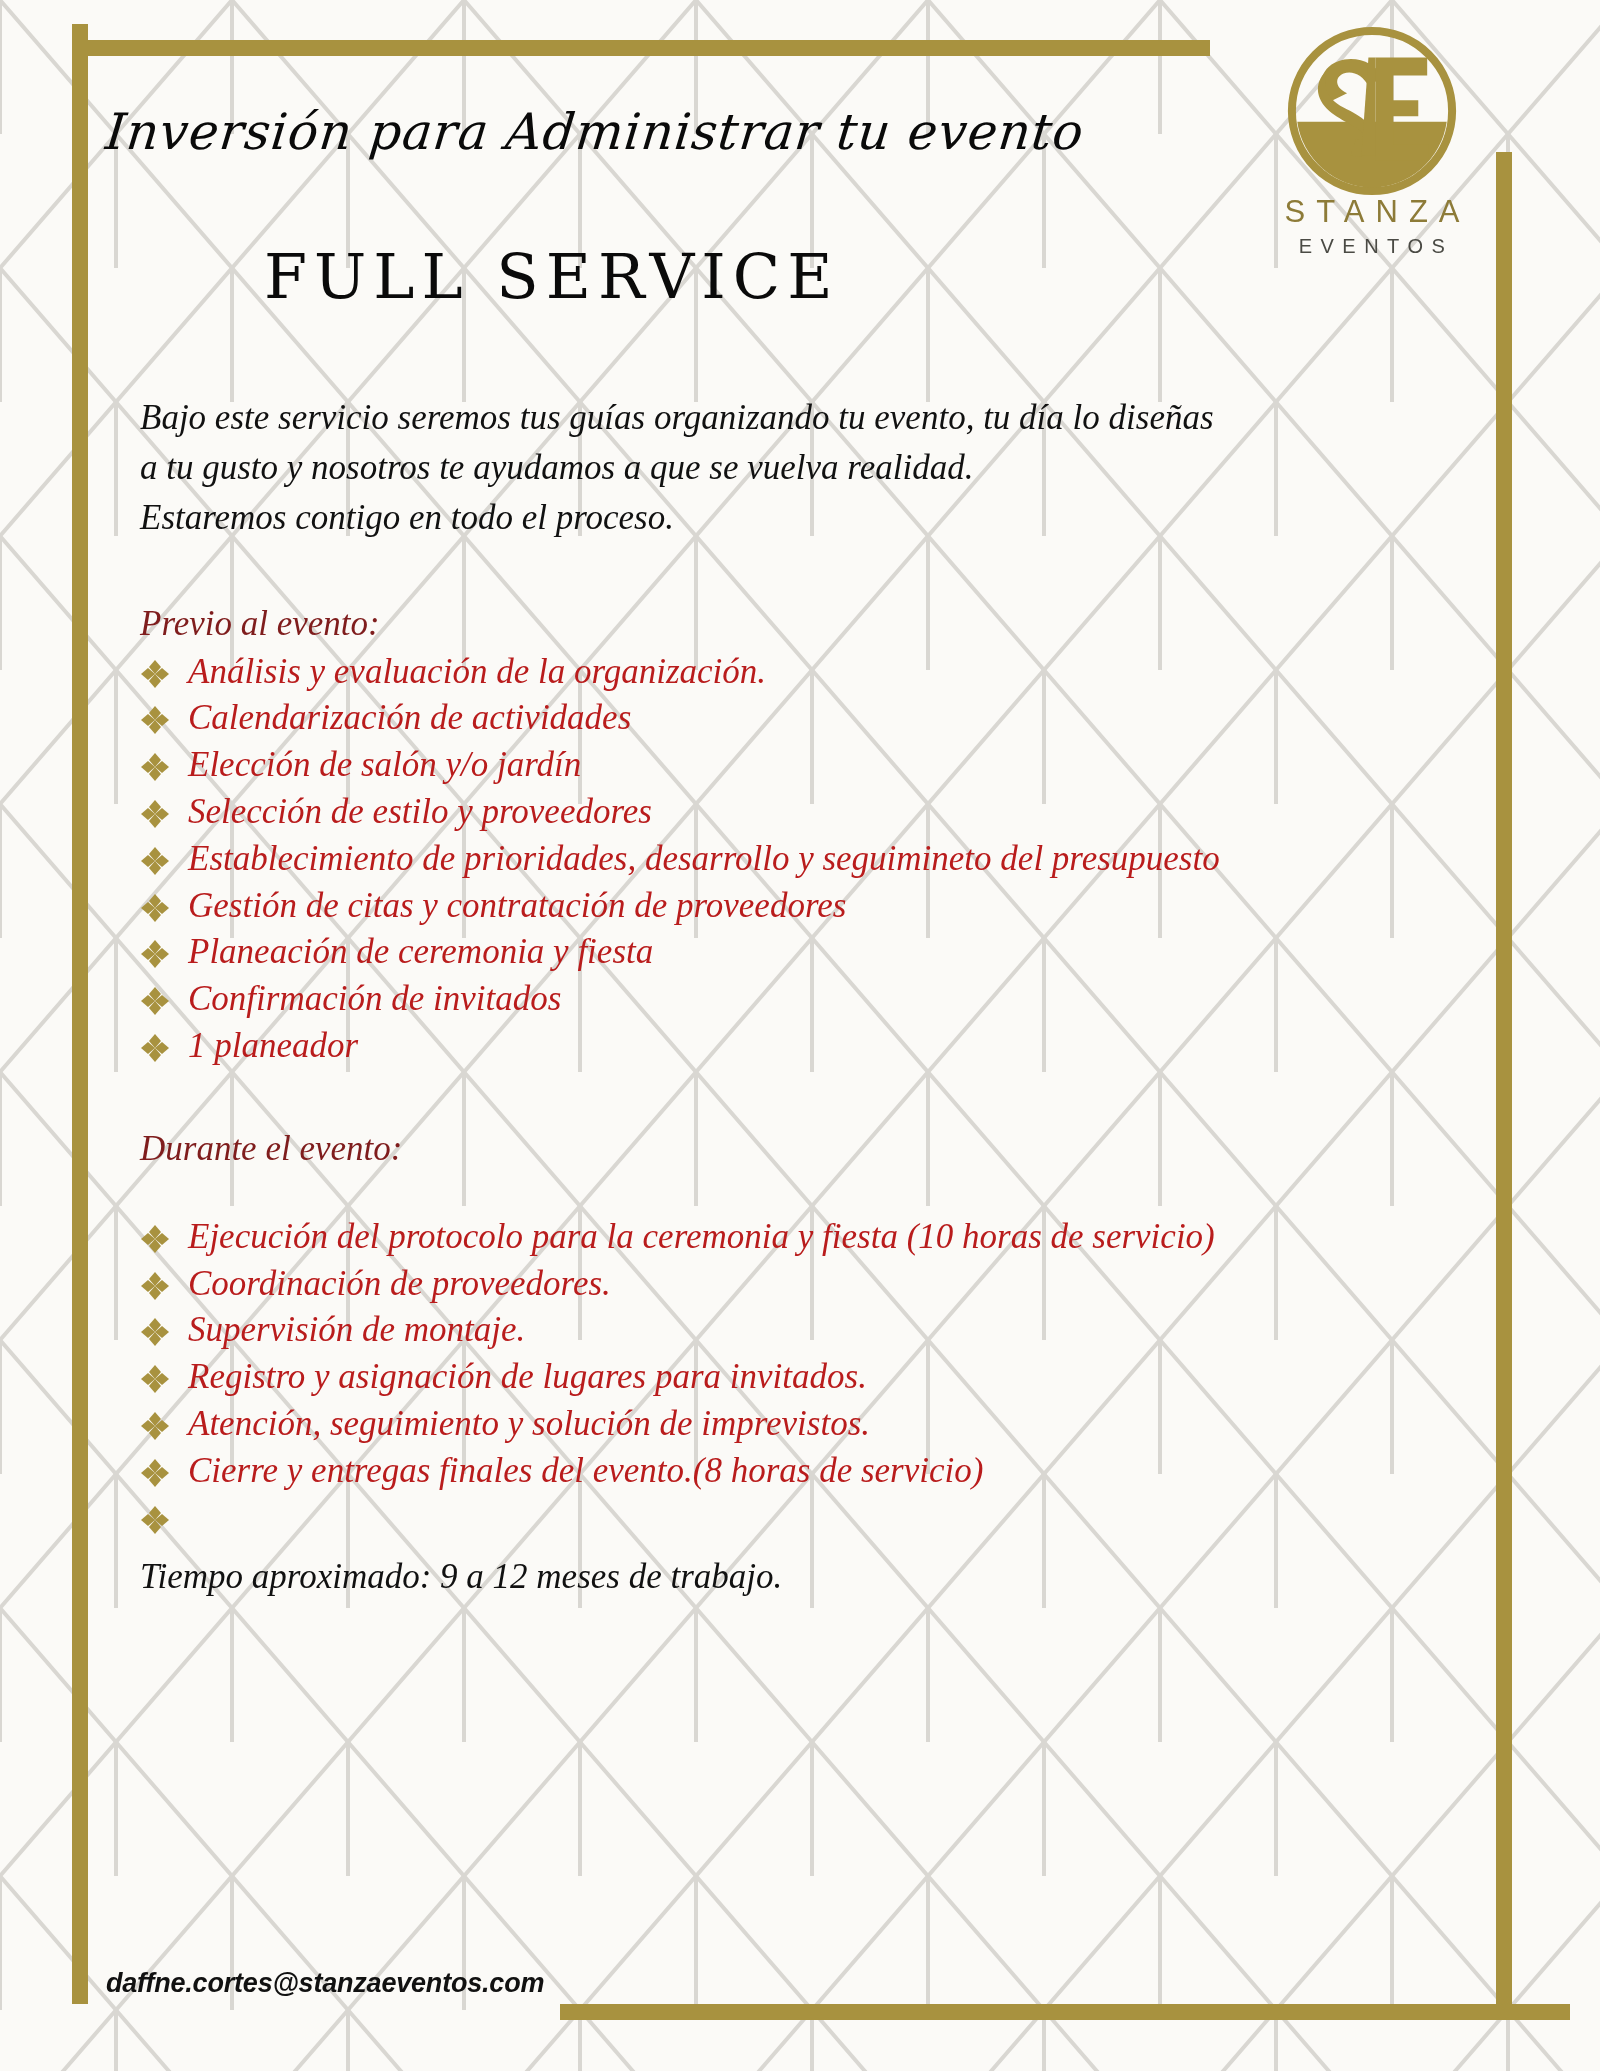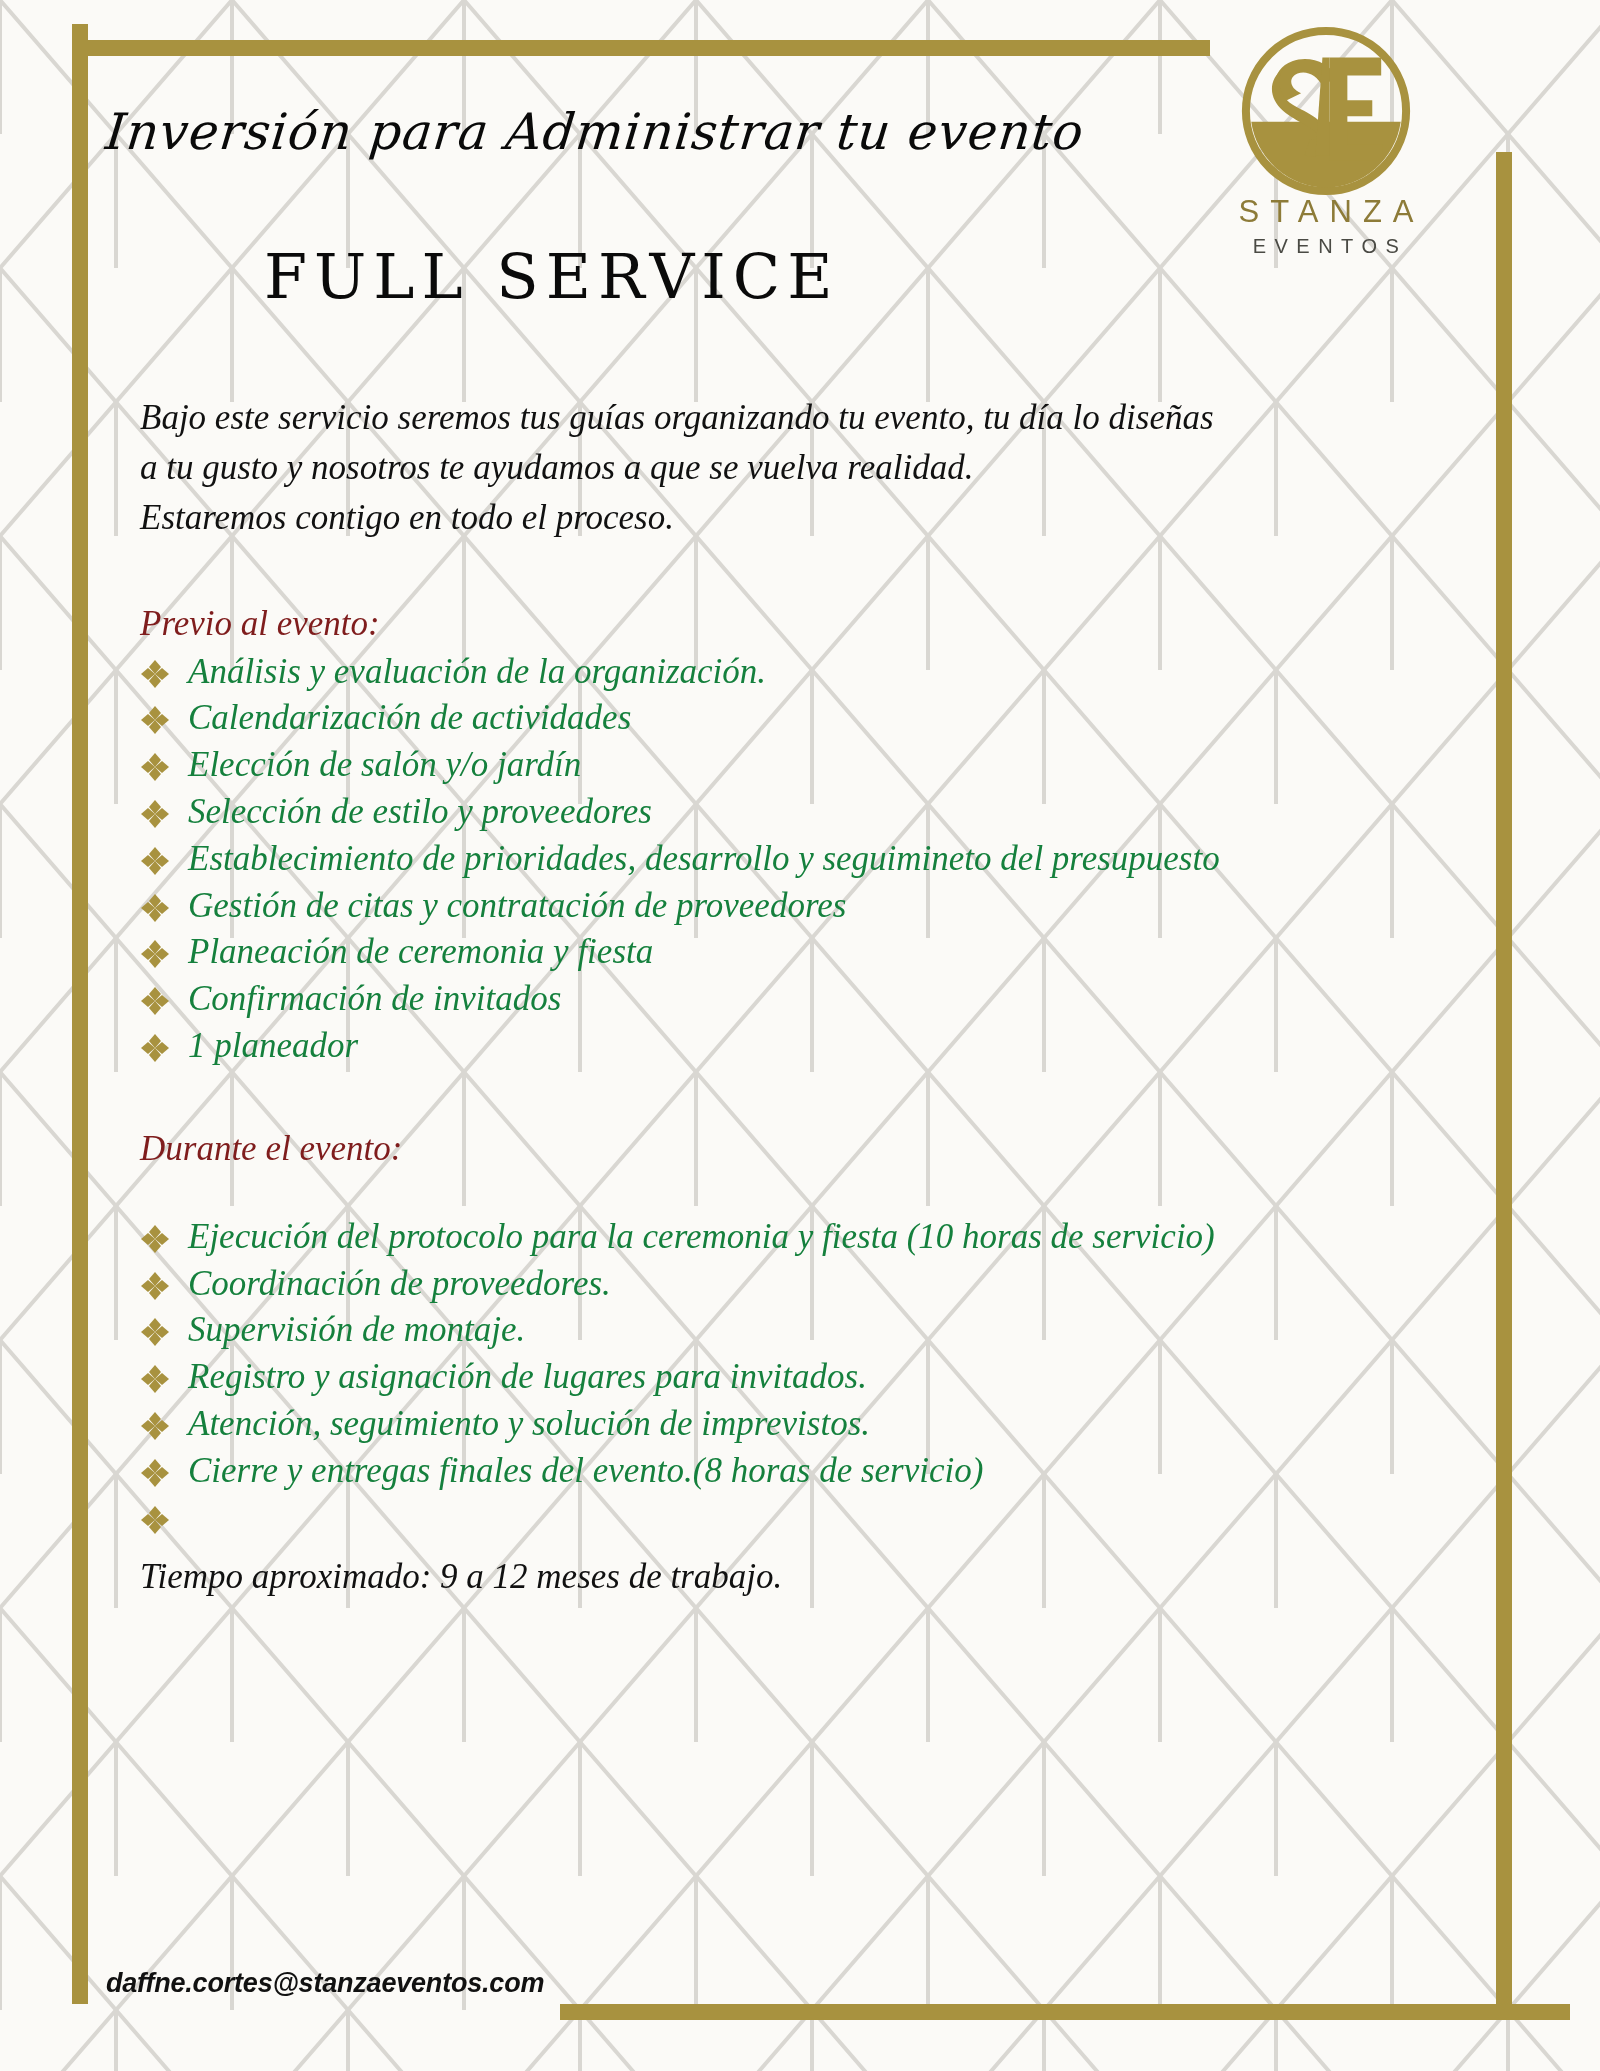--- a/index.html
+++ b/index.html
@@ -33,21 +33,21 @@
     z-index: 2;
   }
   .bar-top      { left: 88px;  top: 40px;    width: 1122px; height: 16px; }
   .bar-left     { left: 72px;  top: 24px;    width: 16px;   height: 1980px; }
   .bar-right    { left: 1496px; top: 152px;  width: 16px;   height: 1868px; }
   .bar-bottom   { left: 560px; top: 2004px;  width: 1010px; height: 16px; }
 
   
   .logo-wrap {
     position: absolute;
-    left: 1219px;
+    left: 1265px;
     top: 22px;
     width: 214px;
     height: 240px;
     z-index: 4;
     text-align: center;
   }
   .logo-mark {
     width: 178px;
     height: 178px;
     margin: 0 auto;
@@ -132,21 +132,21 @@
     margin: 6px 0 0 0;
     padding: 0;
   }
   ul.bullets li {
     position: relative;
     padding-left: 48px;
     font-family: "Liberation Serif", serif;
     font-style: italic;
     font-size: 35px;
     line-height: 1.28;
-    color: #15803d;
+    color: #b91c1c;
     margin-bottom: 2px;
     white-space: nowrap;
   }
   ul.bullets li .bullet-icon {
     position: absolute;
     left: 0;
     top: 9px;
     width: 30px;
     height: 30px;
   }

